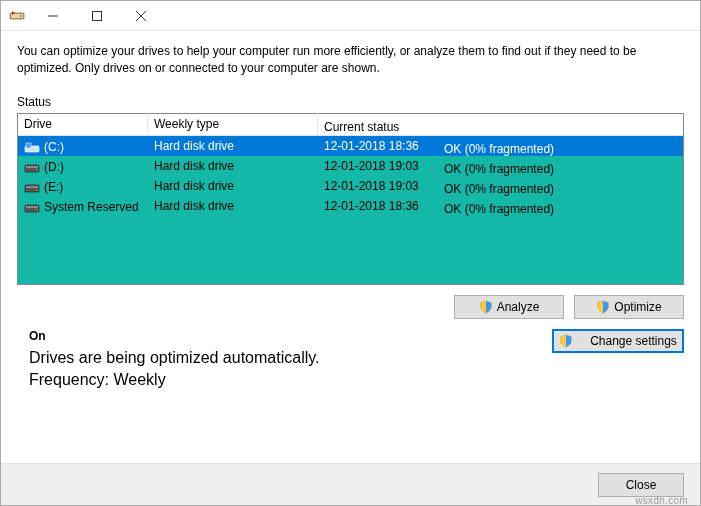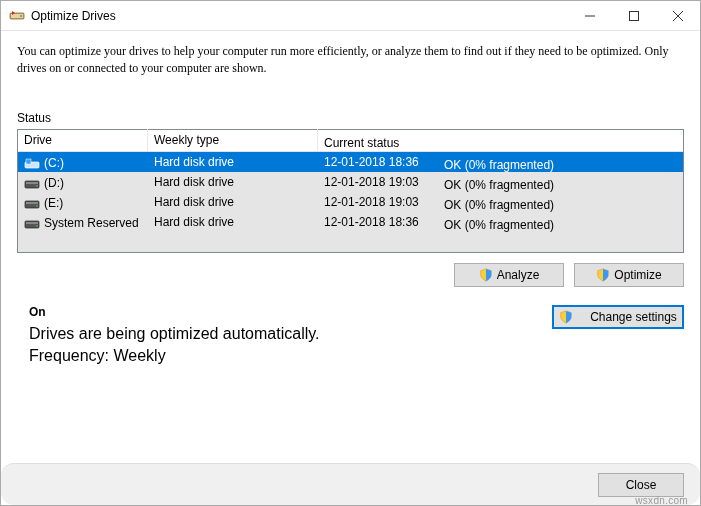--- a/index.html
+++ b/index.html
@@ -38,32 +38,31 @@
       justify-content: center;
       color: #333;
     }
     
     .content {
       padding: 12px 16px 10px 16px;
     }
     .description {
       font-size: 12px;
       line-height: 1.4;
-      margin-bottom: 34px;
-      font-family: Liberation Serif, serif;
+      margin-bottom: 18px;
     }
     .section-label {
       font-size: 12px;
       margin-bottom: 4px;
     }
     
     .listbox {
       border: 1px solid #828790;
-      height: 124px;
-      background: #e5e5e5;
+      height: 172px;
+      background: #14b8a6;
       margin-bottom: 10px;
     }
     .listheader {
       display: flex;
       height: 22px;
       align-items: center;
       background: #fff;
       border-bottom: 1px solid #e1e1e1;
       font-size: 12px;
     }
@@ -100,21 +99,21 @@
       display: inline-block;
       vertical-align: middle;
       margin-right: 4px;
     }
     .drive-label { vertical-align: middle; }
     
     .button-row {
       display: flex;
       justify-content: flex-end;
       gap: 10px;
-      margin-bottom: 18px;
+      margin-bottom: 10px;
     }
     .btn {
       min-width: 110px;
       height: 24px;
       border: 1px solid #adadad;
       background: #e1e1e1;
       font-family: inherit;
       font-size: 12px;
       display: inline-flex;
       align-items: center;
@@ -162,21 +161,20 @@
       bottom: 1px;
       left: 1px;
       right: 1px;
       height: 42px;
       background: #f0f0f0;
       border-top: 1px solid #dfdfdf;
       display: flex;
       justify-content: flex-end;
       align-items: center;
       padding-right: 16px;
-      border-radius: 13px;
     }
     .watermark {
       position: absolute;
       right: 12px;
       bottom: -1px;
       font-size: 10px;
       color: #999;
       letter-spacing: 0.3px;
     }
   </style>
@@ -185,21 +183,20 @@
 
 <div class="titlebar">
   <span class="app-icon">
     <svg viewBox="0 0 16 16" width="16" height="16">
       <rect x="1" y="5" width="14" height="6" rx="1" fill="#c9a86a" stroke="#7a5b20" stroke-width="0.7"></rect>
       <rect x="2" y="6" width="12" height="4" fill="#e6d4a6"></rect>
       <circle cx="12" cy="8" r="1" fill="#4a7"></circle>
       <path d="M3 3 L6 5 L3 7 Z" fill="#d22"></path>
     </svg>
   </span>
-  <span class="title">Optimize Drives</span>
   <div class="winbtn">
     <svg width="10" height="10" viewBox="0 0 10 10">
         <line x1="0" y1="5" x2="10" y2="5" stroke="currentColor" stroke-width="1"></line>
       </svg>
   </div>
   <div class="winbtn">
     <svg width="10" height="10" viewBox="0 0 10 10">
         <rect x="0.5" y="0.5" width="9" height="9" fill="none" stroke="currentColor" stroke-width="1"></rect>
       </svg>
   </div>

